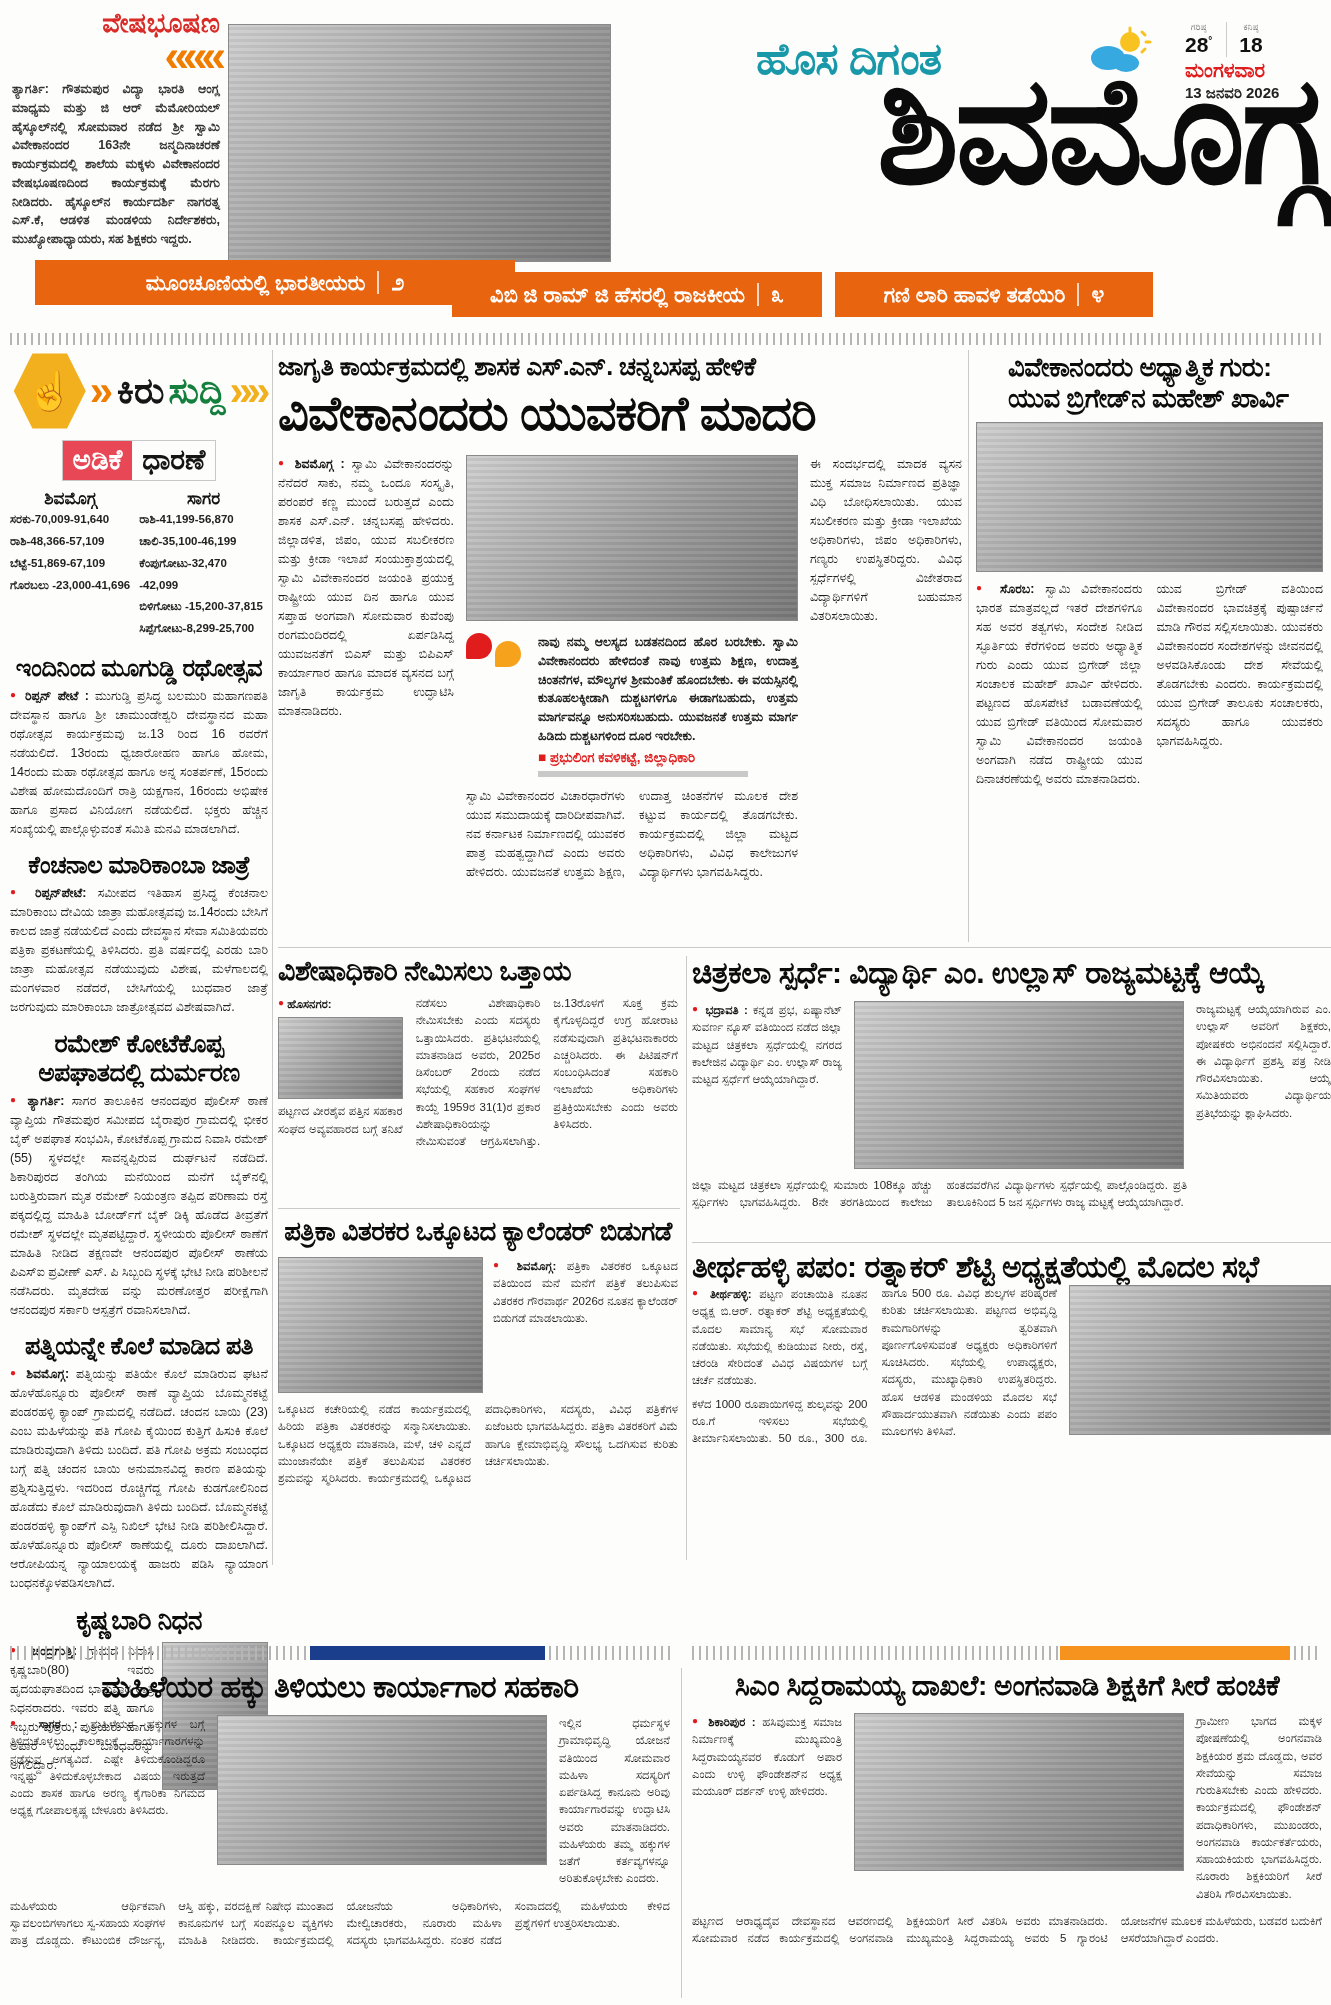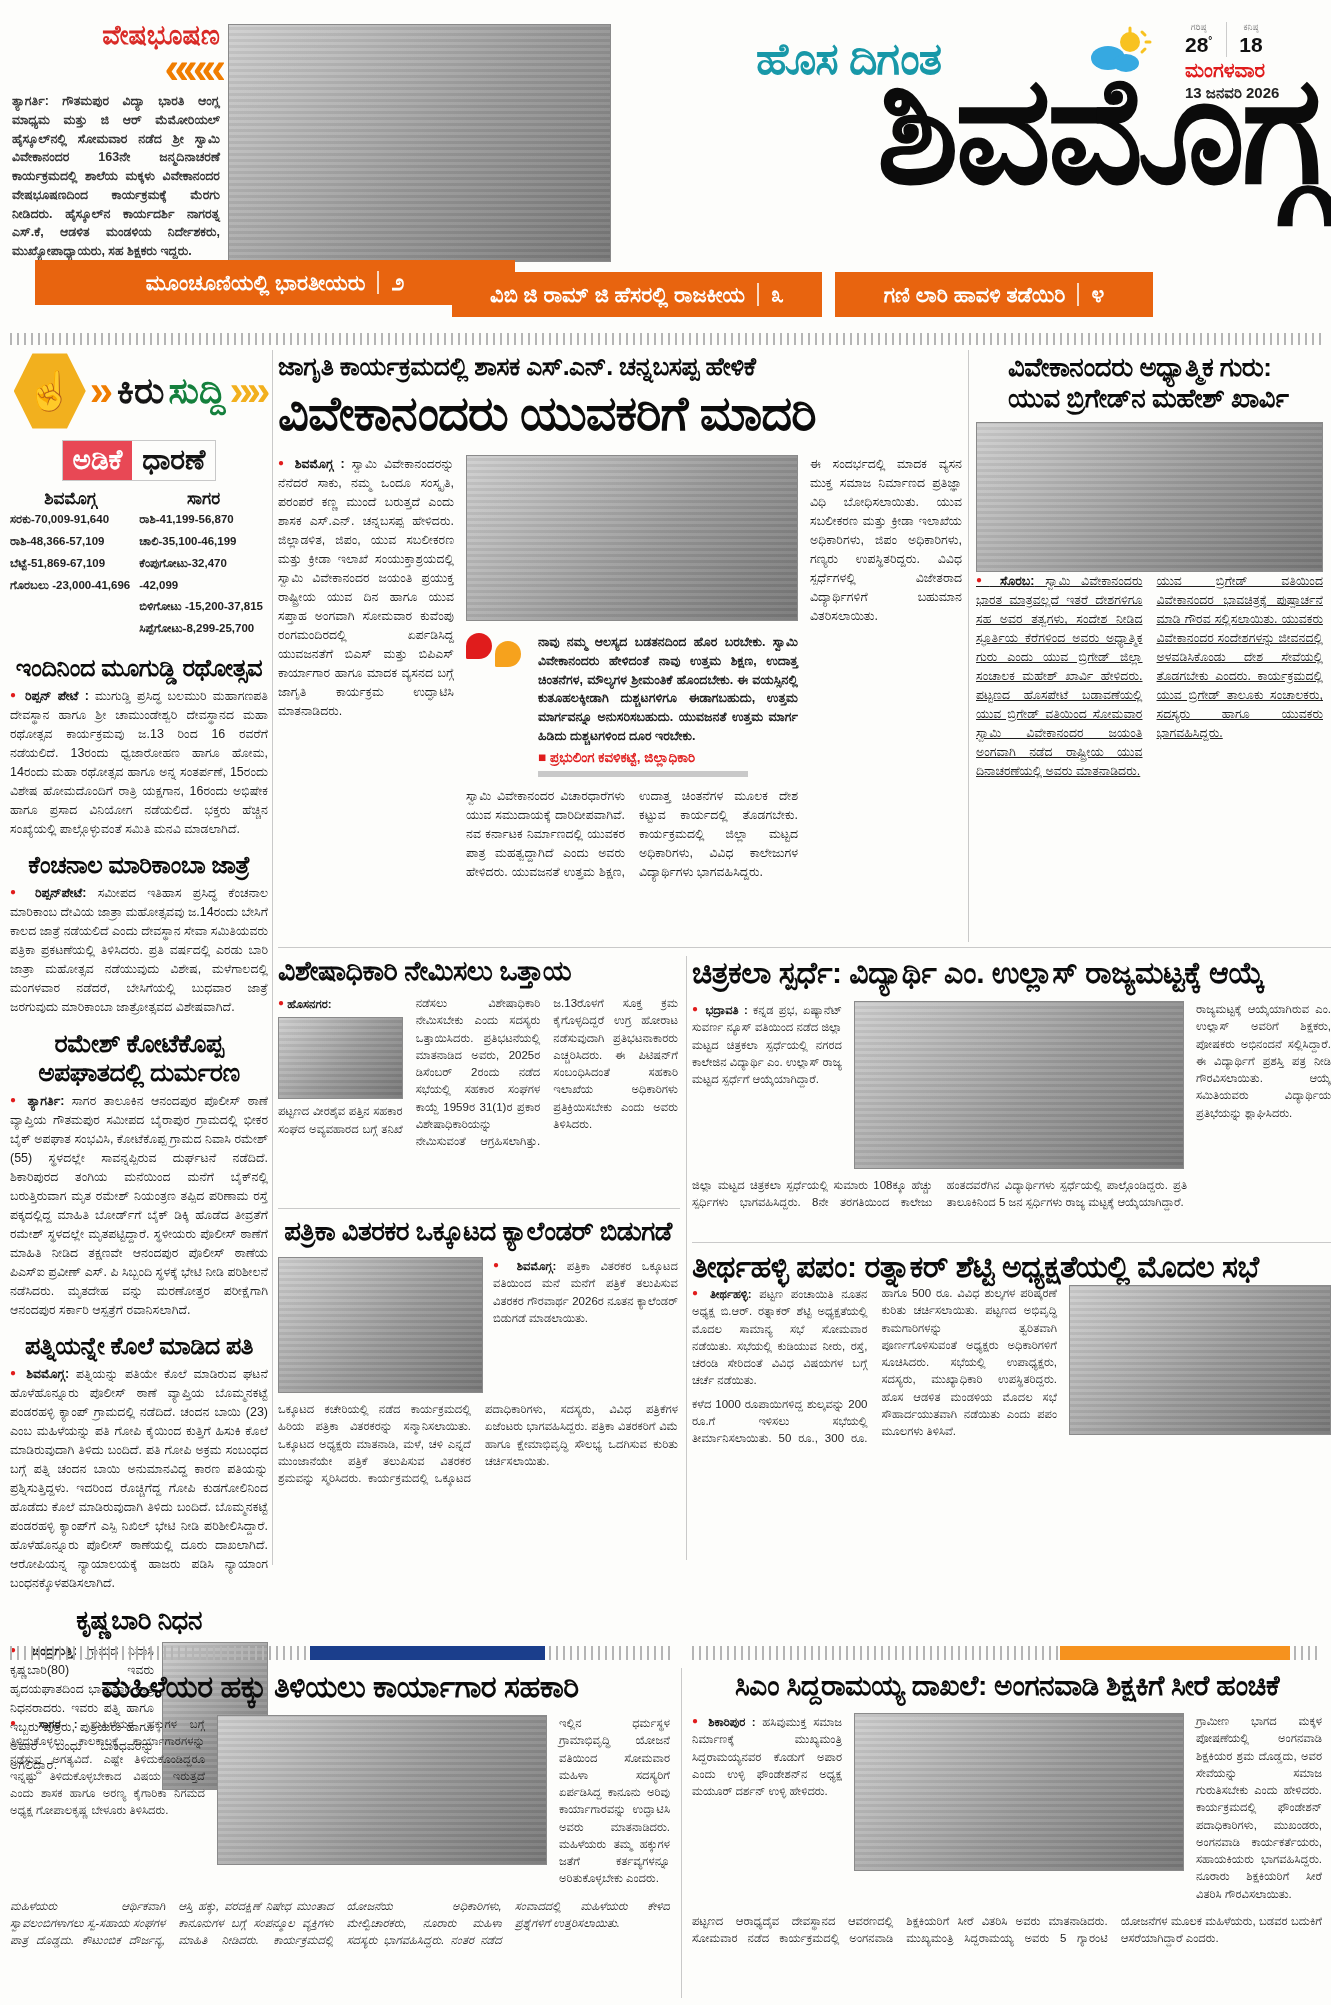--- a/index.html
+++ b/index.html
@@ -13,21 +13,21 @@
   .ph:after { content:""; position:absolute; inset:0;
         background:repeating-linear-gradient(0deg,rgba(255,255,255,.06) 0 3px,rgba(0,0,0,.05) 3px 6px); }
   .stripe { background:repeating-linear-gradient(90deg,#b5b5b5 0 2px,transparent 2px 7px); }
   .bodytxt { font-size:12.5px; line-height:1.52; text-align:justify; color:#1d1d1d; }
   .bodytxt.small { font-size:11.5px; line-height:1.5; }
   .dl { font-weight:bold; color:#111; }
   .bullet { color:#e01c1c; font-size:10px; vertical-align:2px; }
   .hl { font-weight:800; color:#0c0c0c; letter-spacing:-0.5px; }
   .cols2 { column-count:2; column-gap:14px; }
   .cols3 { column-count:3; column-gap:13px; }
-  .cols4 { column-count:4; column-gap:13px;font-style:italic; }
+  .cols4 { column-count:4; column-gap:13px; }
   .bar { background:#e8640f; color:#fff; display:flex; align-items:center;
          justify-content:center; gap:12px; height:45px; font-weight:bold;
          font-size:21px; }
   .bar .pg { border-left:2px solid rgba(255,255,255,.75); padding-left:12px;
              font-size:23px; line-height:1; }
   .vline { width:1px; background:#c9c9c9; }
   .hline { height:1px; background:#c9c9c9; }
   .qmark { width:26px; height:26px; border-radius:50% 50% 50% 6%; display:inline-block; }
   .q-red { background:#e01c1c; }
   .q-org { background:#f6a21d; margin-left:3px; margin-top:8px; }
@@ -36,21 +36,21 @@
          display:flex; align-items:center; justify-content:center;
          color:#fff; font-size:38px; }
   .chev { font-weight:bold; line-height:1; }
   sup.deg { font-size:10px; }
 </style>
 </head>
 <body>
 
 <div id="page">
 
-  <div class="abs" style="left:12px; top:20px; width:208px;">
+  <div class="abs" style="left:12px; top:8px; width:208px;">
     <div style="text-align:right; color:#d92b27; font-weight:800; font-size:27px;">ವೇಷಭೂಷಣ</div>
     <div class="chev" style="text-align:right; color:#f07d00; font-size:44px; line-height:.75; letter-spacing:-6px;">«««</div>
     <div class="bodytxt" style="margin-top:8px; font-weight:bold; color:#333; line-height:1.5;">ತ್ಯಾಗರ್ತಿ: ಗೌತಮಪುರ ವಿದ್ಯಾ ಭಾರತಿ ಆಂಗ್ಲ ಮಾಧ್ಯಮ ಮತ್ತು ಜಿ ಆರ್ ಮೆಮೋರಿಯಲ್ ಹೈಸ್ಕೂಲ್‌ನಲ್ಲಿ ಸೋಮವಾರ ನಡೆದ ಶ್ರೀ ಸ್ವಾಮಿ ವಿವೇಕಾನಂದರ 163ನೇ ಜನ್ಮದಿನಾಚರಣೆ ಕಾರ್ಯಕ್ರಮದಲ್ಲಿ ಶಾಲೆಯ ಮಕ್ಕಳು ವಿವೇಕಾನಂದರ ವೇಷಭೂಷಣದಿಂದ ಕಾರ್ಯಕ್ರಮಕ್ಕೆ ಮೆರಗು ನೀಡಿದರು. ಹೈಸ್ಕೂಲ್‌ನ ಕಾರ್ಯದರ್ಶಿ ನಾಗರತ್ನ ಎಸ್.ಕೆ, ಆಡಳಿತ ಮಂಡಳಿಯ ನಿರ್ದೇಶಕರು, ಮುಖ್ಯೋಪಾಧ್ಯಾಯರು, ಸಹ ಶಿಕ್ಷಕರು ಇದ್ದರು.</div>
   </div>
 
   <div class="abs ph" style="left:228px; top:24px; width:383px; height:238px;"></div>
 
   <div class="abs" style="left:756px; top:34px; width:250px; font-size:44px; font-weight:800; color:#1898a8; letter-spacing:-1px;">ಹೊಸ ದಿಗಂತ</div>
 
   <div class="abs" style="left:1086px; top:26px;">
@@ -201,21 +201,21 @@
       </div>
       <div style="flex:1;">
         <p class="bodytxt">ಈ ಸಂದರ್ಭದಲ್ಲಿ ಮಾದಕ ವ್ಯಸನ ಮುಕ್ತ ಸಮಾಜ ನಿರ್ಮಾಣದ ಪ್ರತಿಜ್ಞಾ ವಿಧಿ ಬೋಧಿಸಲಾಯಿತು. ಯುವ ಸಬಲೀಕರಣ ಮತ್ತು ಕ್ರೀಡಾ ಇಲಾಖೆಯ ಅಧಿಕಾರಿಗಳು, ಜಿಪಂ ಅಧಿಕಾರಿಗಳು, ಗಣ್ಯರು ಉಪಸ್ಥಿತರಿದ್ದರು. ವಿವಿಧ ಸ್ಪರ್ಧೆಗಳಲ್ಲಿ ವಿಜೇತರಾದ ವಿದ್ಯಾರ್ಥಿಗಳಿಗೆ ಬಹುಮಾನ ವಿತರಿಸಲಾಯಿತು.</p>
       </div>
     </div>
   </div>
 
   <div class="abs" style="left:976px; top:352px; width:347px; height:588px; overflow:hidden;">
     <div class="hl" style="font-size:26px; line-height:1.2;margin-left:32px;">ವಿವೇಕಾನಂದರು ಅಧ್ಯಾತ್ಮಿಕ ಗುರು: ಯುವ ಬ್ರಿಗೇಡ್‌ನ ಮಹೇಶ್ ಖಾರ್ವಿ</div>
     <div class="ph" style="width:100%; height:150px; margin-top:8px;"></div>
-    <div class="cols2 bodytxt" style="text-decoration:underline;">
+    <div class="cols2 bodytxt" style="margin-top:8px;">
       <p><span class="bullet">●</span> <span class="dl">ಸೊರಬ:</span> <span>ಸ್ವಾಮಿ ವಿವೇಕಾನಂದರು ಭಾರತ ಮಾತ್ರವಲ್ಲದೆ ಇತರೆ ದೇಶಗಳಿಗೂ ಸಹ ಅವರ ತತ್ವಗಳು, ಸಂದೇಶ ನೀಡಿದ ಸ್ಫೂರ್ತಿಯ ಕೆರೆಗಳಿಂದ ಅವರು ಅಧ್ಯಾತ್ಮಿಕ ಗುರು ಎಂದು ಯುವ ಬ್ರಿಗೇಡ್ ಜಿಲ್ಲಾ ಸಂಚಾಲಕ ಮಹೇಶ್ ಖಾರ್ವಿ ಹೇಳಿದರು. ಪಟ್ಟಣದ ಹೊಸಪೇಟೆ ಬಡಾವಣೆಯಲ್ಲಿ ಯುವ ಬ್ರಿಗೇಡ್ ವತಿಯಿಂದ ಸೋಮವಾರ ಸ್ವಾಮಿ ವಿವೇಕಾನಂದರ ಜಯಂತಿ ಅಂಗವಾಗಿ ನಡೆದ ರಾಷ್ಟ್ರೀಯ ಯುವ ದಿನಾಚರಣೆಯಲ್ಲಿ ಅವರು ಮಾತನಾಡಿದರು.</span></p>
       <p style="margin-top:6px;">ಯುವ ಬ್ರಿಗೇಡ್ ವತಿಯಿಂದ ವಿವೇಕಾನಂದರ ಭಾವಚಿತ್ರಕ್ಕೆ ಪುಷ್ಪಾರ್ಚನೆ ಮಾಡಿ ಗೌರವ ಸಲ್ಲಿಸಲಾಯಿತು. ಯುವಕರು ವಿವೇಕಾನಂದರ ಸಂದೇಶಗಳನ್ನು ಜೀವನದಲ್ಲಿ ಅಳವಡಿಸಿಕೊಂಡು ದೇಶ ಸೇವೆಯಲ್ಲಿ ತೊಡಗಬೇಕು ಎಂದರು. ಕಾರ್ಯಕ್ರಮದಲ್ಲಿ ಯುವ ಬ್ರಿಗೇಡ್ ತಾಲೂಕು ಸಂಚಾಲಕರು, ಸದಸ್ಯರು ಹಾಗೂ ಯುವಕರು ಭಾಗವಹಿಸಿದ್ದರು.</p>
     </div>
   </div>
 
   <div class="abs" style="left:278px; top:956px; width:400px; height:248px; overflow:hidden;">
     <div class="hl" style="font-size:27px;">ವಿಶೇಷಾಧಿಕಾರಿ ನೇಮಿಸಲು ಒತ್ತಾಯ</div>
     <div class="cols3 bodytxt small" style="margin-top:8px;">
       <p><span class="bullet">●</span> <span class="dl">ಹೊಸನಗರ:</span></p>
       <div class="ph" style="width:100%; height:82px; margin:4px 0;"></div>

